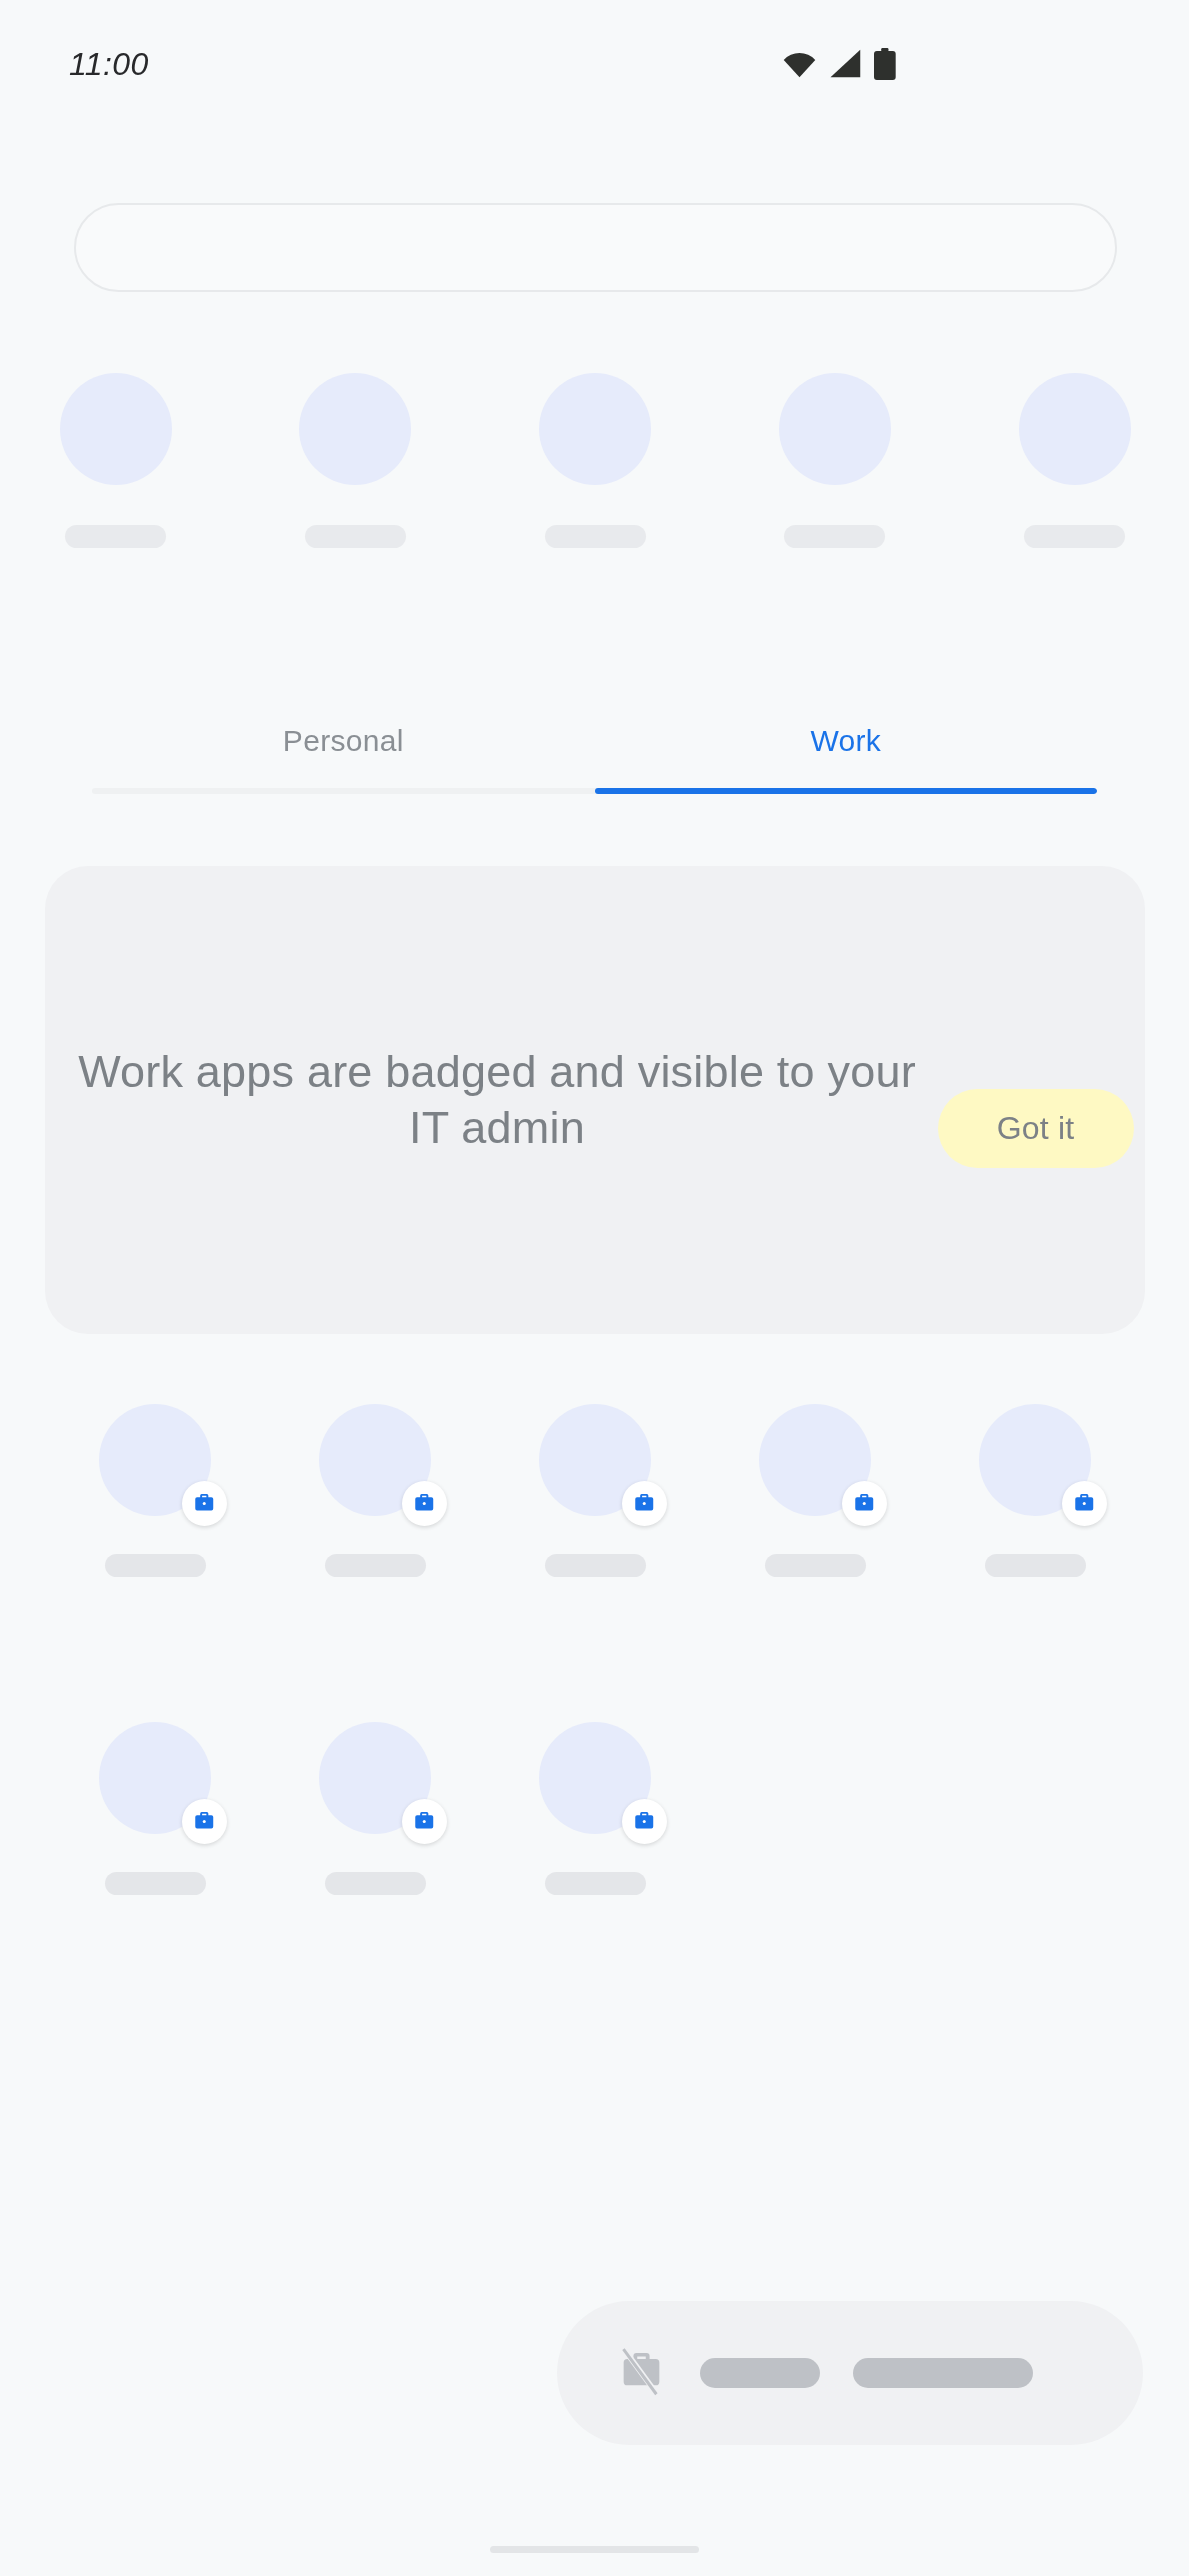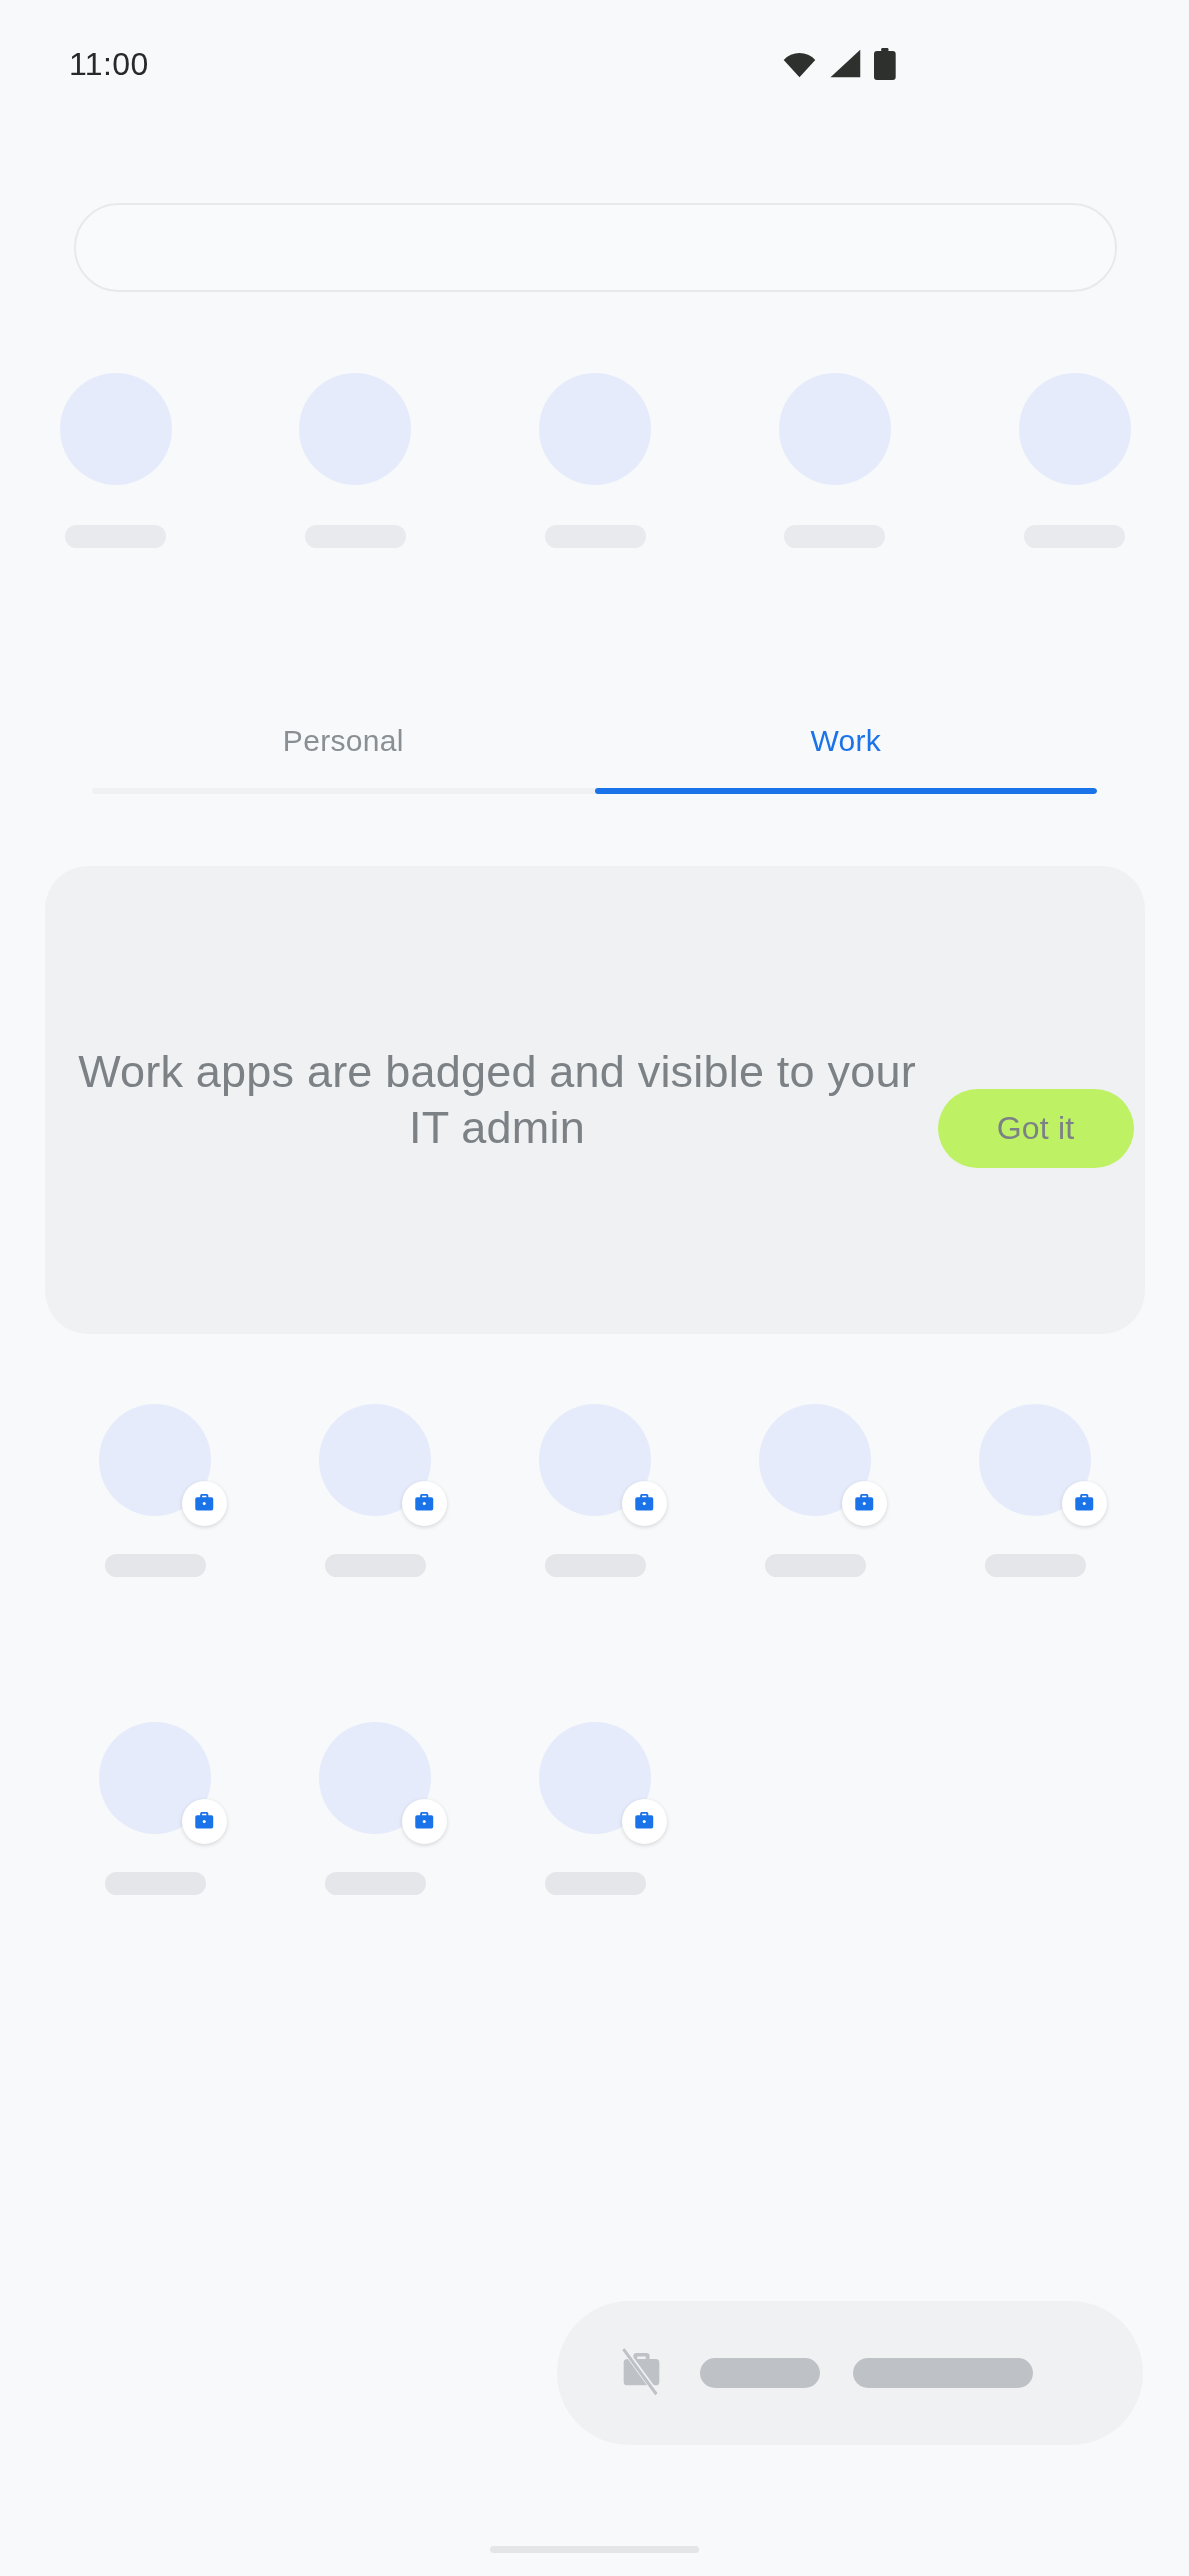--- a/index.html
+++ b/index.html
@@ -15,20 +15,21 @@
     background:#F7F9FA;
   }
 
   
   .status-bar {
     position:absolute; top:0; left:0;
     width:948px; height:127px;
     display:flex; align-items:center;
     justify-content:space-between;
     padding:0 52px 0 69px;
+    font-style:italic;
   }
   .status-clock {
     font-size:32px;
     color:#28292B;
     letter-spacing:0.4px;
     font-weight:400;
     margin-top:2.9px;
   }
   .status-icons {
     display:flex; align-items:center; gap:13px;
@@ -118,21 +119,21 @@
     color:#7C8186;
     font-weight:400;
     letter-spacing:0.2px;
   }
   .got-it-btn {
     margin-top:56px;
     min-width:196px; height:79px;
     padding:0 39px;
     border:none;
     border-radius:40px;
-    background:#bef264;
+    background:#fef9c3;
     color:#7C8186;
     font-size:32px;
     font-family:"Liberation Sans", sans-serif;
     letter-spacing:0.2px;
     cursor:pointer;
   }
 
   
   .app-grid {
     position:absolute;

